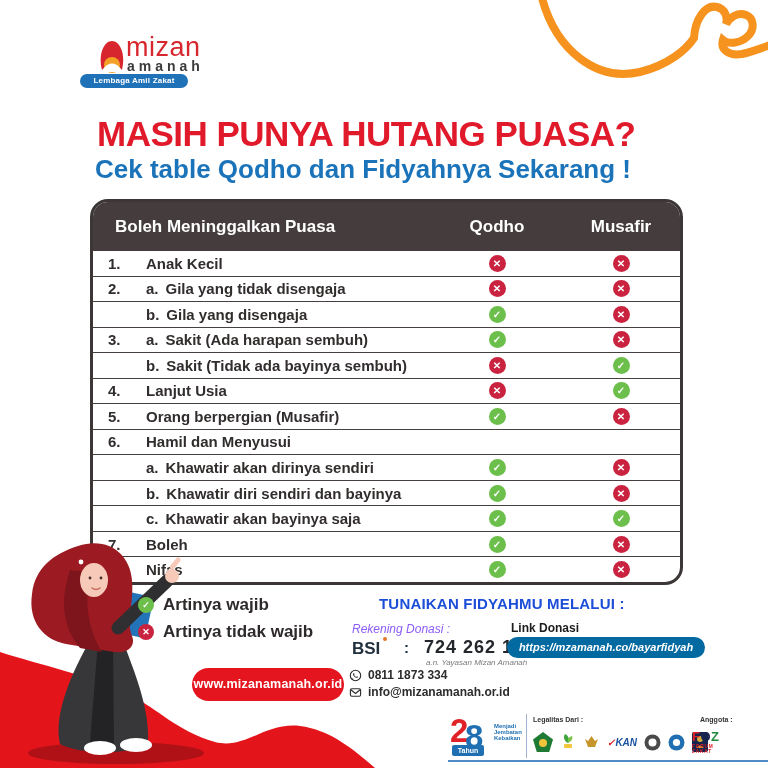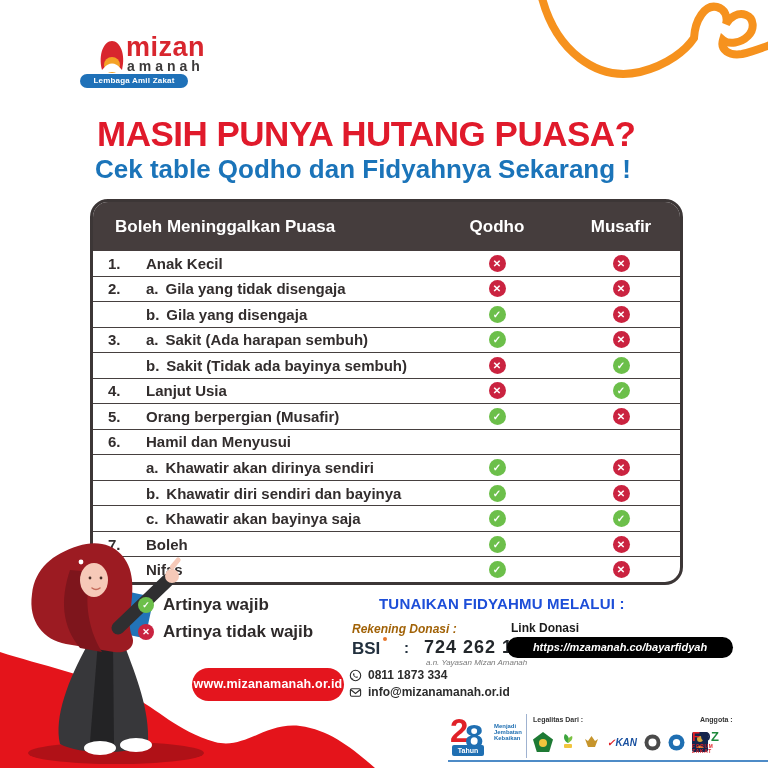--- a/index.html
+++ b/index.html
@@ -1,20 +1,20 @@
 <!DOCTYPE html>
 <html><head>
 <meta charset="utf-8">
 <style>
   html,body{margin:0;padding:0;background:#888;}
   #canvas{position:relative;width:768px;height:768px;background:#ffffff;overflow:hidden;
           font-family:"Liberation Sans",sans-serif;margin:0 auto;}
   .abs{position:absolute;}
   #brand-icon{left:96px;top:38px;width:32px;height:36px;}
-  #brand-title{left:126px;top:34px;font-size:27px;font-weight:700;color:#d8262e;letter-spacing:.5px;line-height:26px;}
+  #brand-title{left:126px;top:34px;font-size:27px;font-weight:400;color:#d8262e;letter-spacing:.5px;line-height:26px;}
   #brand-sub{left:127px;top:58px;font-size:14px;font-weight:700;color:#3c3a3a;letter-spacing:4px;}
   #brand-badge{left:80px;top:74px;width:108px;height:14px;background:#1f71b8;border-radius:8px;
                color:#fff;font-size:8px;font-weight:700;text-align:center;line-height:14px;letter-spacing:.2px;}
 
   #swoosh{left:536px;top:-4px;width:234px;height:124px;}
 
   
   #main-title{left:97px;top:114px;width:600px;font-size:35px;font-weight:800;color:#e01a2b;letter-spacing:-.5px;}
   #sub-title{left:95px;top:154px;width:600px;font-size:26px;font-weight:700;color:#1b74b9;}
 
@@ -39,28 +39,28 @@
   .cell-center{display:flex;justify-content:center;align-items:center;}
 
   
   .legend-row{display:flex;align-items:center;gap:9px;font-size:17px;font-weight:700;color:#2e2a2a;}
   #legend-1{left:138px;top:595px;}
   #legend-2{left:138px;top:622px;}
   .legend-mark{width:16px;height:16px;font-size:9px;line-height:16px;}
 
   
   #donate-heading{left:355px;top:595px;font-size:15px;font-weight:800;color:#1d4ed8;letter-spacing:.2px;margin-left:24px;}
-  #rekening-label{left:352px;top:622px;font-size:12px;font-style:italic;font-weight:700;color:#a16207;}
+  #rekening-label{left:352px;top:622px;font-size:12px;font-style:italic;font-weight:400;color:#8b5cf6;}
   #bank-name{left:352px;top:639px;font-size:17px;font-weight:800;color:#22303e;}
   #bank-dot{left:383px;top:637px;width:4px;height:4px;border-radius:50%;background:#e8762c;}
   #bank-colon{left:404px;top:639px;font-size:15px;font-weight:800;color:#22303e;}
   #account-number{left:424px;top:637px;font-size:18px;font-weight:800;color:#23272b;letter-spacing:1px;}
   #account-name{left:426px;top:658px;font-size:8px;font-style:italic;color:#7a7a7a;}
   #link-label{left:511px;top:621px;font-size:12px;font-weight:800;color:#1c1c1c;}
-  #link-pill{left:507px;top:637px;width:226px;height:21px;background:#000000;border-radius:11px;color:#fff;
+  #link-pill{left:507px;top:637px;width:198px;height:21px;background:#0369a1;border-radius:11px;color:#fff;
              font-size:11px;font-style:italic;font-weight:600;text-align:center;line-height:21px;}
   .contact-row{display:flex;align-items:center;gap:6px;font-size:12px;font-weight:600;color:#2c2c2c;}
   #contact-wa{left:349px;top:668px;}
   #contact-email{left:349px;top:685px;}
   .c-icon{width:13px;height:13px;}
 
   
   #site-pill{left:160px;top:668px;width:152px;height:33px;background:#e4151e;border-radius:17px;color:#fff;
              font-size:12.5px;font-weight:700;text-align:center;line-height:33px;letter-spacing:.2px;margin-left:32px;}
 

